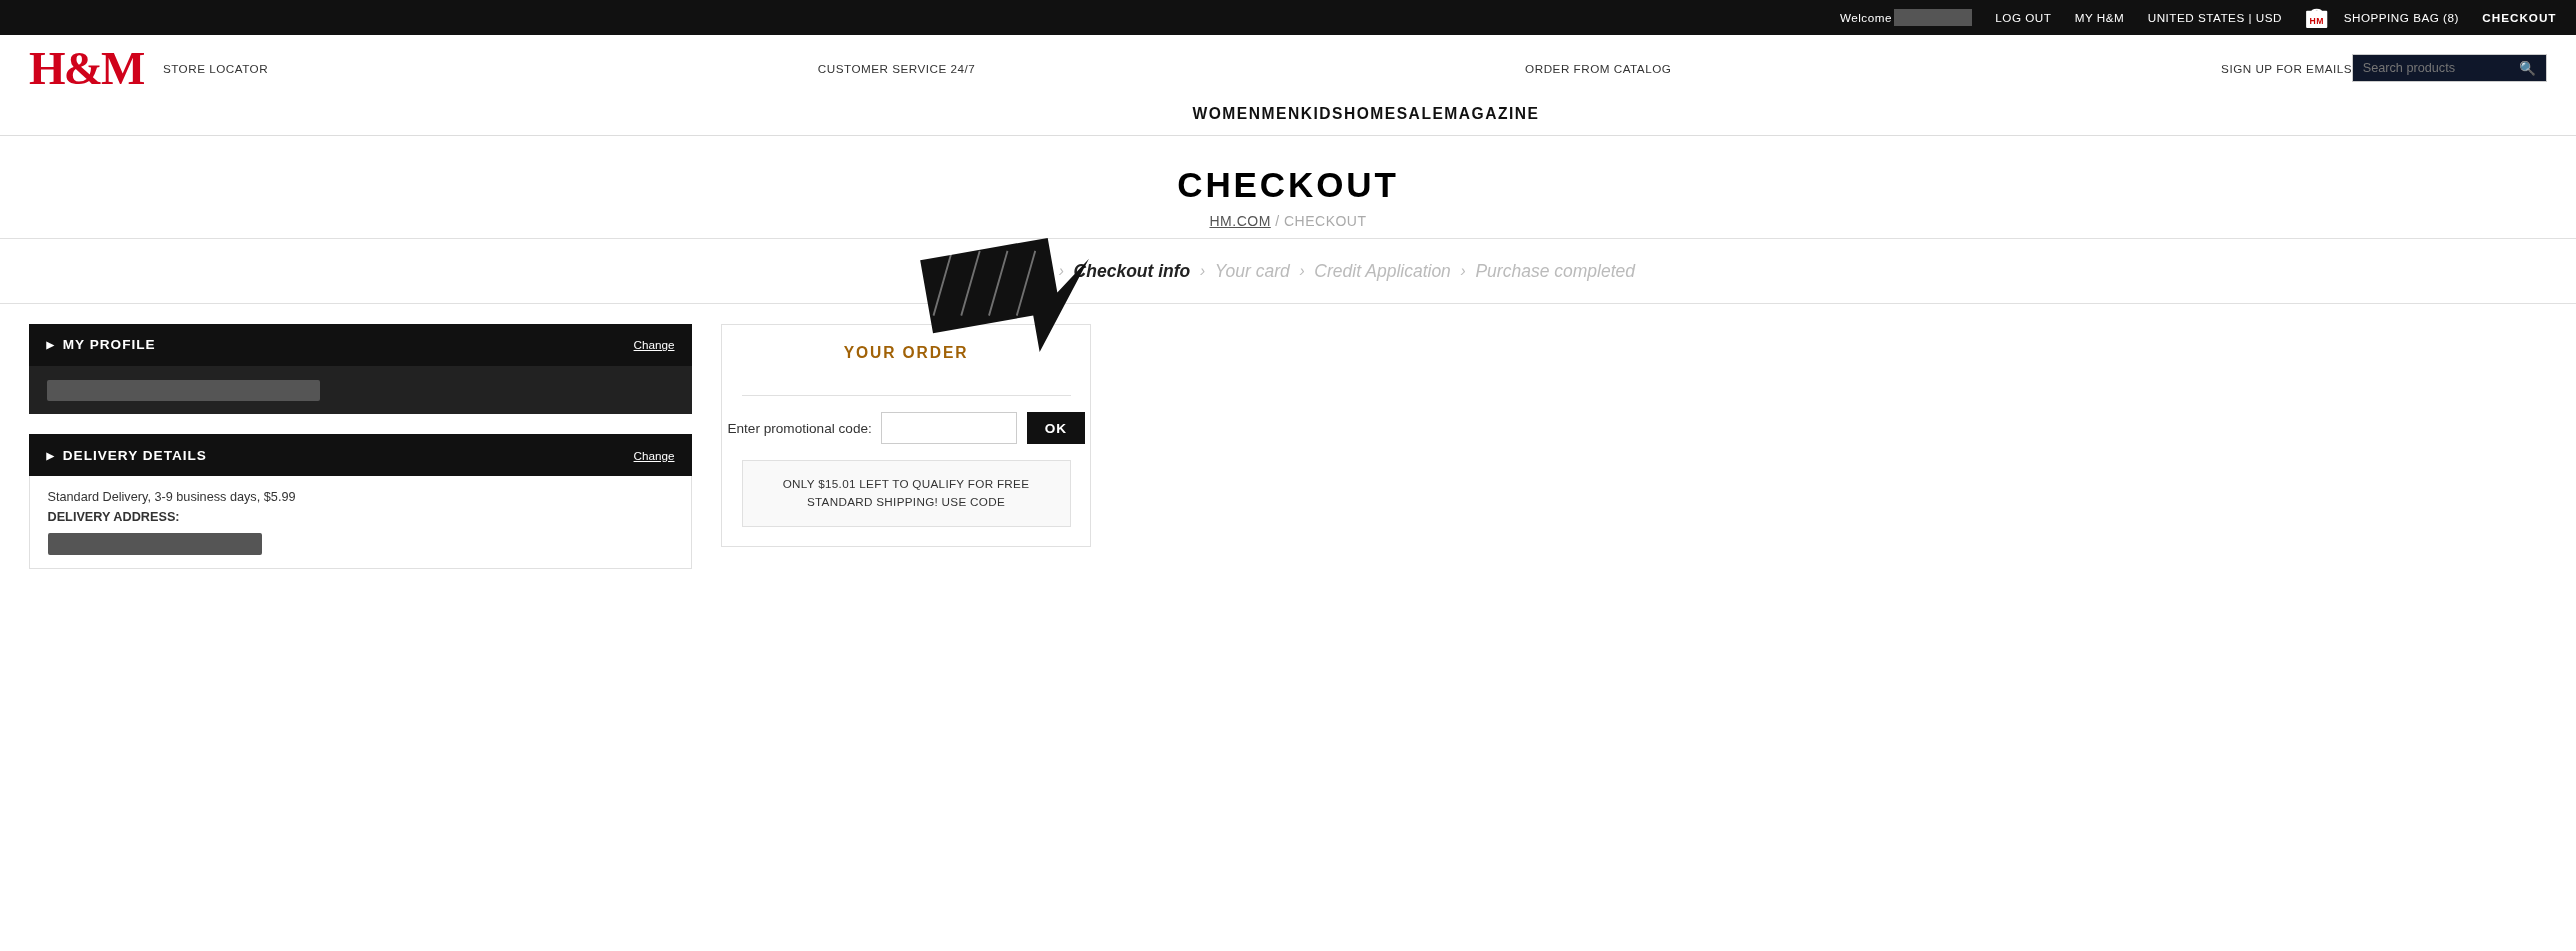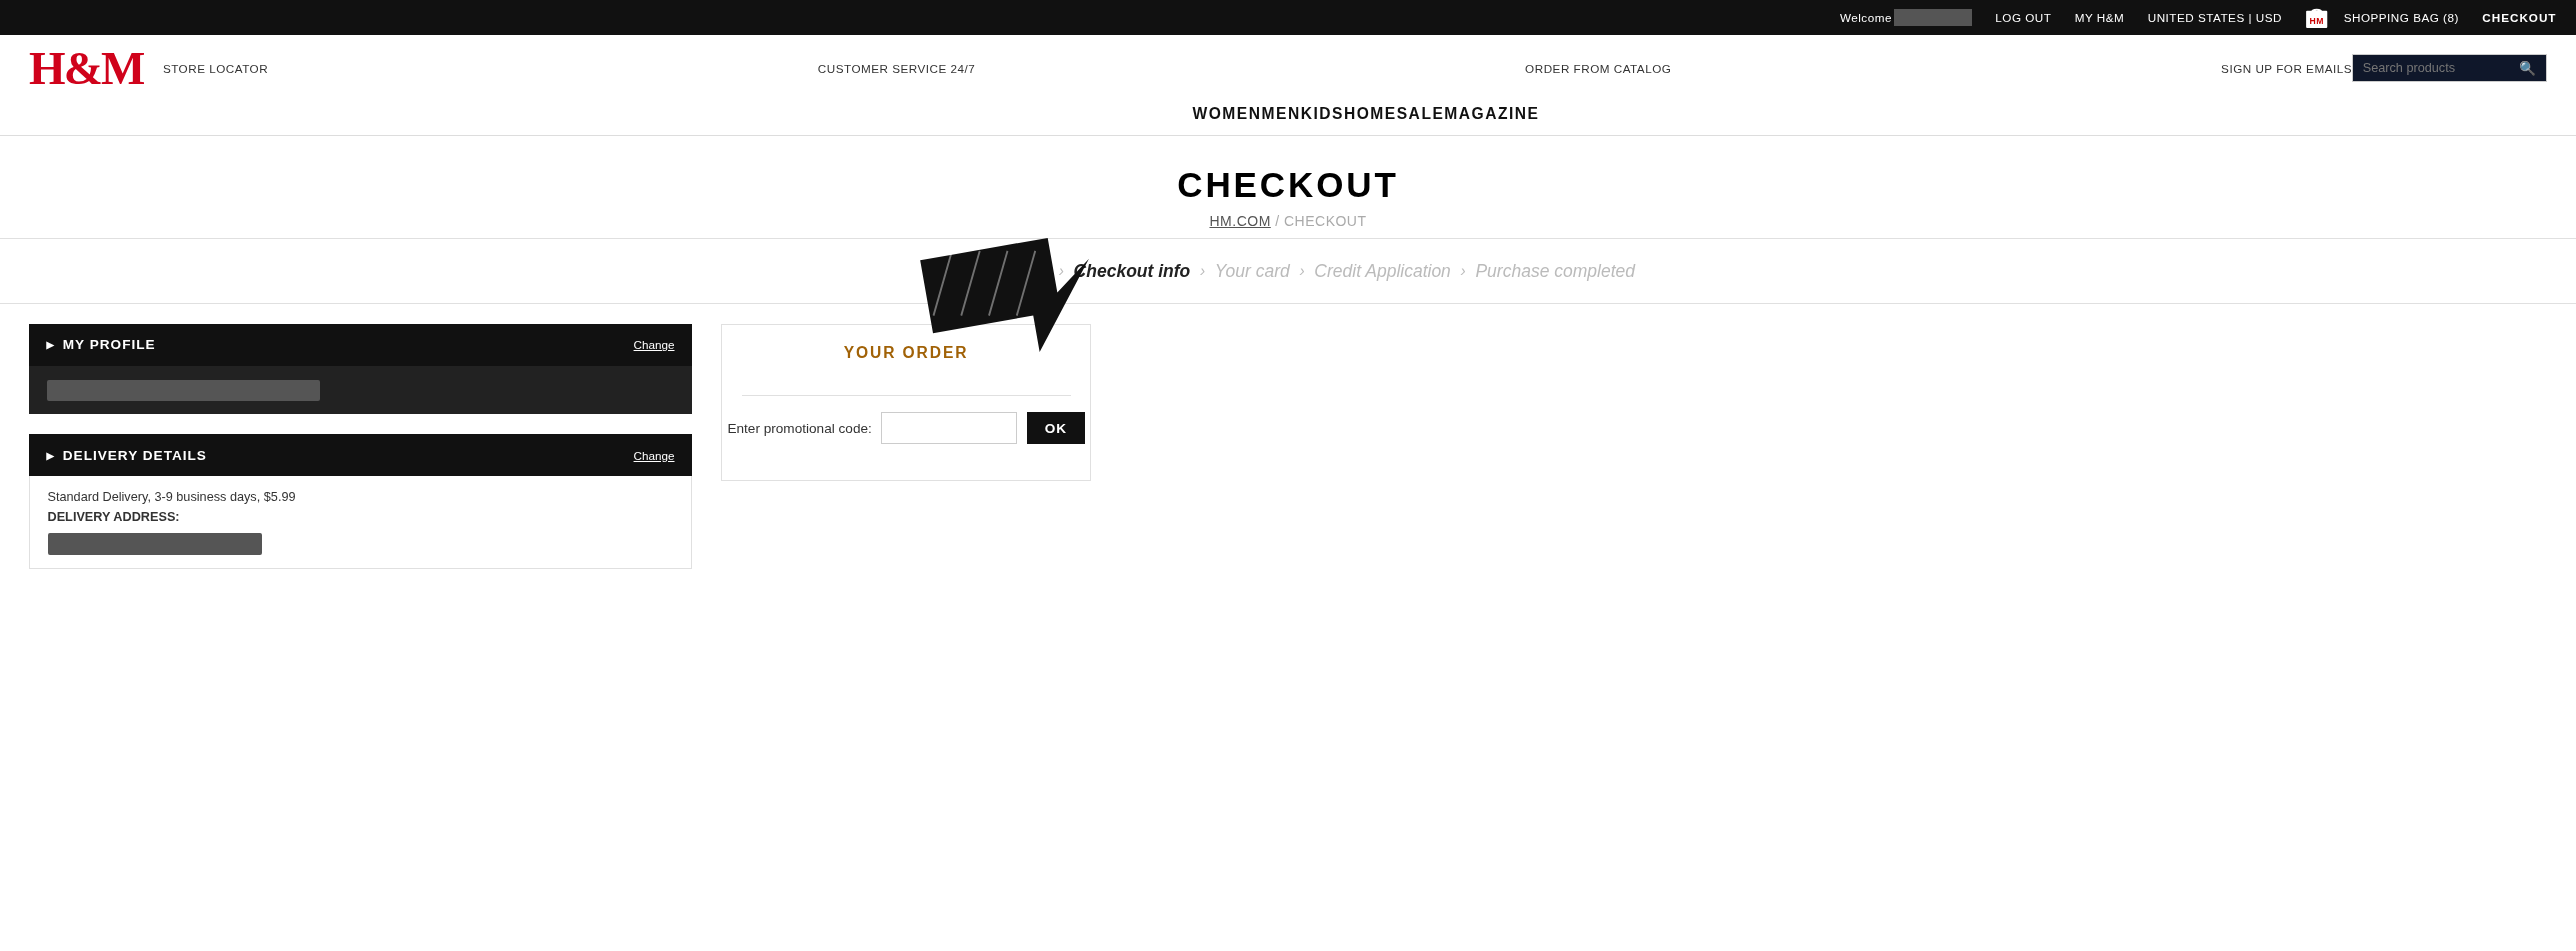--- a/index.html
+++ b/index.html
@@ -360,17 +360,18 @@
       </div>
 
       <div class="your-order-title">YOUR ORDER</div>
 
       <div class="promo-row">
         <label class="promo-label">Enter promotional code:</label>
         <input class="promo-input" type="text" placeholder="" style="">
         <button class="promo-ok-btn">OK</button>
       </div>
 
+      <div class="free-shipping-msg">ONLY $15.01 LEFT TO QUALIFY FOR FREE STANDARD SHIPPING! USE CODE</div>
     </div>
   </div>
 
 </div>
 
 
 </body></html>

